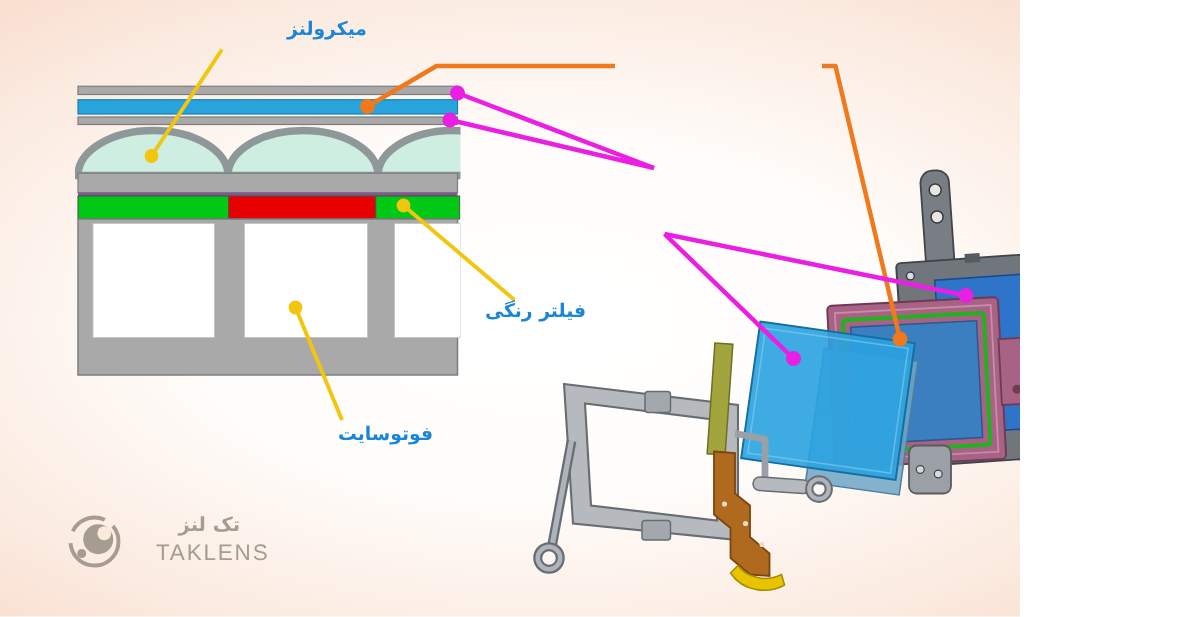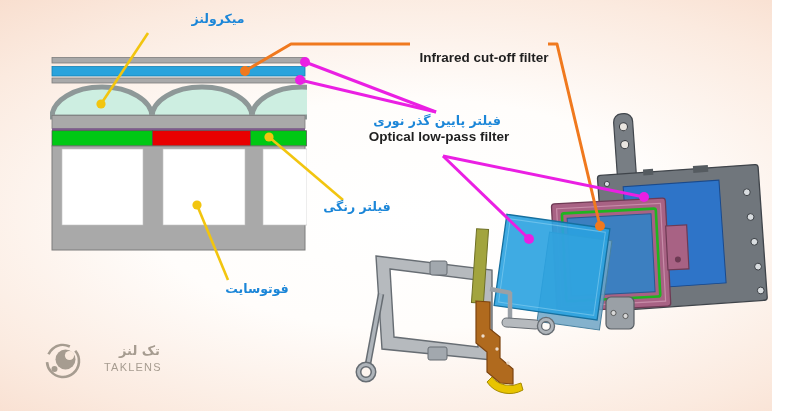--- a/index.html
+++ b/index.html
@@ -1,23 +1,24 @@
 <!DOCTYPE html>
 <html style="--c-label_blue: #1b86d8; --c-label_black: #1f1f1f; --c-line_yellow: #f2c50f; --c-line_orange: #f0791e; --c-line_magenta: #ea1fe3; --c-filter_green: #00c814; --c-filter_red: #e80000; --c-ir_layer_blue: #29a3dc; --c-microlens_mint: #cdeee1; --c-structure_gray: #a9a9a9; --c-glass_blue: #2aa2e0; --c-sensor_frame_pink: #a86284; --c-gasket_green: #1fb41f; --c-sensor_window_blue: #3c7fc0; --c-plate_gray: #70767c; --c-plate_window_blue: #2e74c8; --c-logo_gray: #a69c90;"><head>
 <meta charset="utf-8">
 <style>
   html,body{margin:0;padding:0;}
   #stage{
     position:relative;
-    width:772px;height:411px;
+    width:648px;height:411px;
     overflow:hidden;
     font-family:"Liberation Sans","DejaVu Sans",sans-serif;
     background:
       radial-gradient(120% 100% at 53% 52%,
         #ffffff 0%, #fffdfb 28%, #fbeadf 55%, #f7d8c6 76%, #f2c3a8 100%);
+    padding-left: 32px;
   }
   #scene{position:absolute;left:0;top:0;}
   .lbl{
     position:absolute;
     text-align:center;
     line-height:1.1;
     white-space:nowrap;
   }
   .fa{
     font-family:"DejaVu Sans",sans-serif;
@@ -34,24 +35,24 @@
   .logo-fa{
     font-family:"DejaVu Sans",sans-serif;
     direction:rtl;
     font-weight:bold;
     font-size:13px;
     color:var(--c-logo_gray,#a69c90);
     text-align:left;
     letter-spacing:1px;
   }
   .logo-en{
-    font-size:11px;
+    font-size:15px;
     letter-spacing:1.2px;
     color:var(--c-logo_gray,#a69c90);
-    text-align:left;
+    text-align:center;
     font-weight:400;
   }
 </style>
 </head>
 <body>
 
 <div id="stage">
 
   <svg id="scene" width="800" height="411" viewBox="0 0 800 411">
 
@@ -186,24 +187,21 @@
     <g>
       <circle cx="63" cy="361" r="16" fill="none" style="stroke:var(--c-logo_gray,#a69c90)" stroke-width="2.6" stroke-dasharray="60 8 25 7.5" transform="rotate(-40 63 361)"></circle>
       <circle cx="65.5" cy="359.5" r="10" style="fill:var(--c-logo_gray,#a69c90)"></circle>
       <circle cx="69.5" cy="355.5" r="4.6" fill="#faeade"></circle>
       <circle cx="54.5" cy="369" r="3" style="fill:var(--c-logo_gray,#a69c90)"></circle>
     </g>
   </svg>
 
   <div class="lbl fa" style="left:180px;top:12px;width:76px;">میکرولنز</div>
 
-  <div class="lbl en" style="left:406px;top:51px;width:156px;">Infrared cut-off filter</div>
-
-  <div class="lbl fa" style="left:372px;top:114px;width:130px;">فیلتر پایین گذر نوری</div>
-  <div class="lbl en" style="left:355px;top:130px;width:168px;">Optical low-pass filter</div>
+
 
   <div class="lbl fa" style="left:316px;top:200px;width:82px;">فیلتر رنگی</div>
 
   <div class="lbl fa" style="left:222px;top:282px;width:70px;">فوتوسایت</div>
 
   <div class="lbl logo-fa" style="left:104px;top:344px;width:60px;margin-left:15px;">تک لنز</div>
   <div class="lbl logo-en" style="left:104px;top:361px;width:70px;">TAKLENS</div>
 
 </div>
 

